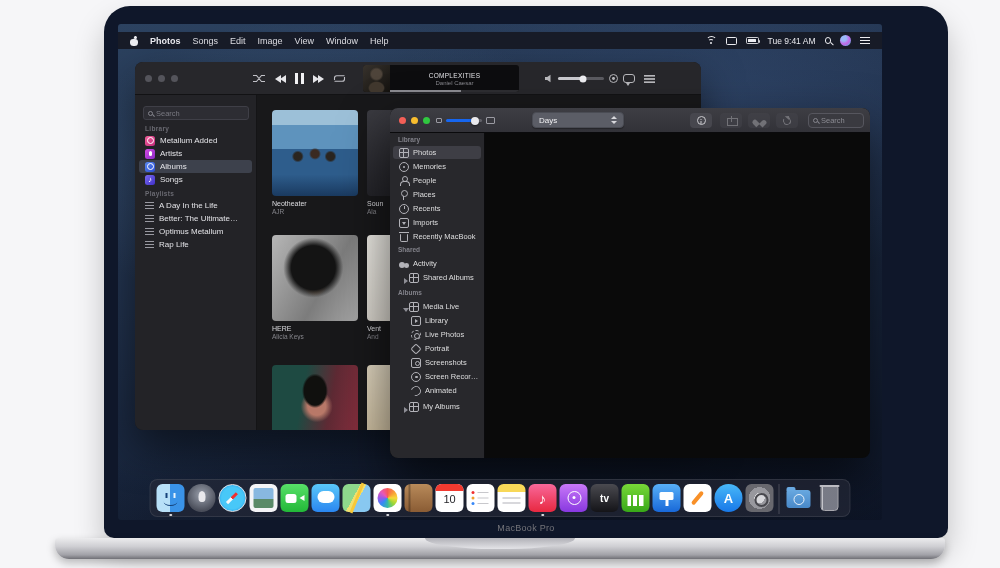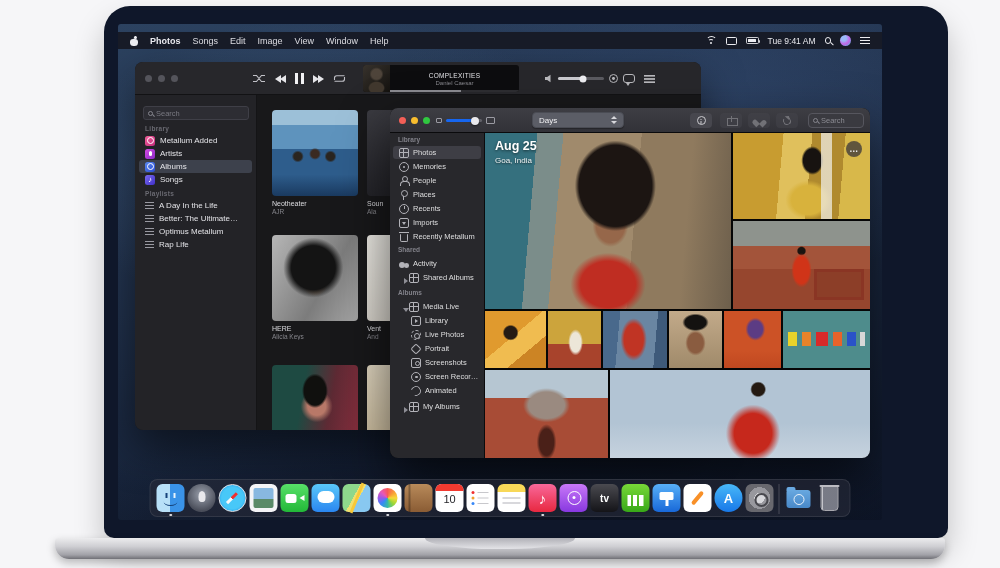--- a/index.html
+++ b/index.html
@@ -479,21 +479,21 @@
           <div class="p-item" style="top:69px">
               <span class="pi pi-clock"></span>
               <span>Recents</span>
             </div>
           <div class="p-item" style="top:83px">
               <span class="pi pi-import"></span>
               <span>Imports</span>
             </div>
           <div class="p-item" style="top:97px">
               <span class="pi pi-trash"></span>
-              <span>Recently Metallum</span>
+              <span>Recently MacBook</span>
             </div>
           <div class="p-sec" style="top:113px">Shared</div>
           <div class="p-item" style="top:124px">
               <span class="pi pi-cloud"></span>
               <span>Activity</span>
             </div>
           <div class="p-item" style="top:138px">
               <span class="hasdis">
                 <span class="dis-r"></span>
               </span>
@@ -533,36 +533,20 @@
               <span>Animated</span>
             </div>
           <div class="p-item" style="top:267px">
               <span class="hasdis">
                 <span class="dis-r"></span>
               </span>
               <span class="pi pi-grid"></span>
               <span>My Albums</span>
             </div>
         </div>
-        <div class="p-main">
-          <div class="tile ph-hero"></div>
-          <div class="tile ph-man-yellow"></div>
-          <div class="tile ph-sari-walk"></div>
-          <div class="tile ph-t1"></div>
-          <div class="tile ph-t2"></div>
-          <div class="tile ph-t3"></div>
-          <div class="tile ph-t4"></div>
-          <div class="tile ph-t5"></div>
-          <div class="tile ph-t6"></div>
-          <div class="tile ph-mon"></div>
-          <div class="tile ph-dance"></div>
-          <div class="ov-date">Aug 25</div>
-          <div class="ov-loc">Goa, India</div>
-          <div class="more-btn">…</div>
-        </div>
       </div>
     </div>
 
     <div class="dock">
       <div class="dock-item">
           <span class="dk dk-finder"></span>
           <span class="run-dot"></span>
         </div>
       <div class="dock-item">
           <span class="dk dk-launchpad"></span>
@@ -628,16 +612,17 @@
       <div class="dock-sep"></div>
       <div class="dock-item">
           <span class="dk dk-downloads"></span>
         </div>
       <div class="dock-item">
           <span class="dk dk-trash"></span>
         </div>
     </div>
 
   </div>
+  <div class="mbp-label">MacBook Pro</div>
 </div>
 <div class="base">
     <div class="base-notch"></div>
   </div>
 
 </body></html>

